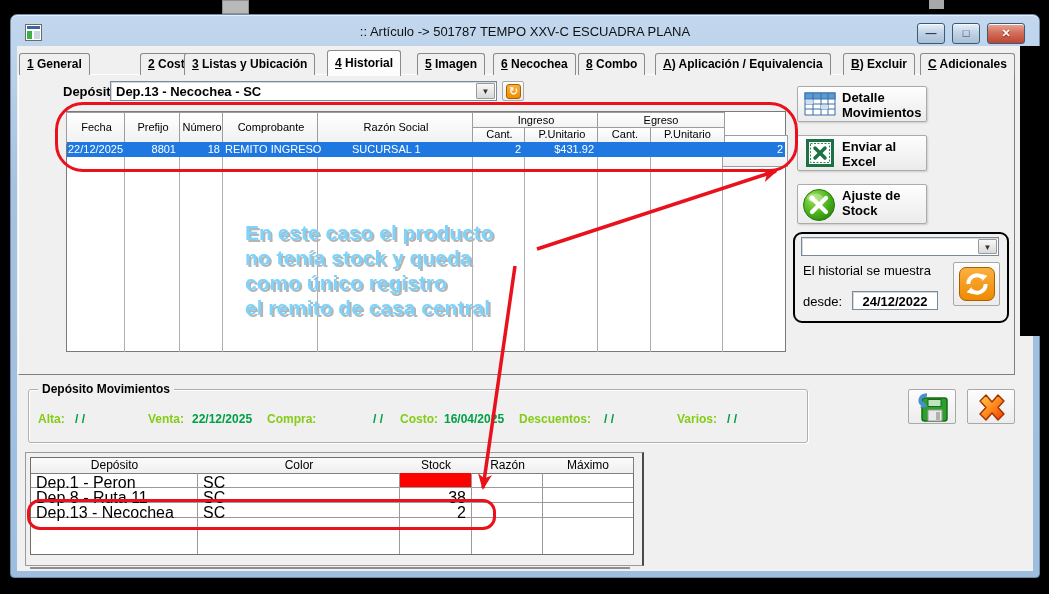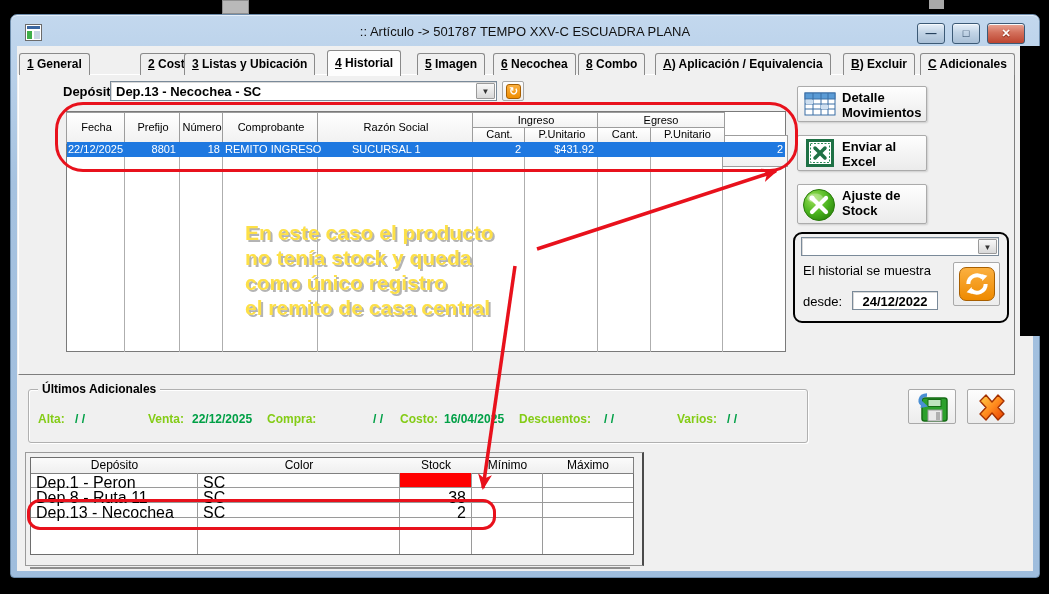--- a/index.html
+++ b/index.html
@@ -33,21 +33,21 @@
   
   .hcell{position:absolute;background:linear-gradient(#ffffff,#f1f1f1);border:1px solid #9d9d9d;
          font-size:11px;color:#000;text-align:center;overflow:hidden;}
   .vline{position:absolute;width:1px;background:#aeaeae;}
   .rowcell{position:absolute;top:143px;height:13px;font-size:11px;color:#fff;overflow:hidden;white-space:pre;}
   
   .actbtn{position:absolute;left:797px;width:128px;background:linear-gradient(#fefefe,#ebebeb);
           border:1px solid #ababab;border-radius:2px;box-shadow:1px 1px 2px rgba(0,0,0,.15);}
   .actbtn .lbl{position:absolute;left:44px;top:3px;font-size:13px;font-weight:bold;color:#000;line-height:15px;}
   
-  .anno{position:absolute;left:245px;font-size:21px;font-weight:bold;color:#fde047;
+  .anno{position:absolute;left:245px;font-size:21px;font-weight:bold;color:#7dd3fc;
         text-shadow:2px 2px 0 #b4b4b4;white-space:pre;z-index:40;}
   
   #gbox{left:28px;top:389px;width:780px;height:54px;border:1px solid #b0b0b0;border-radius:3px;
         box-shadow:inset 1px 1px 0 #ffffff,1px 1px 0 #ffffff;}
   #gbox-title{left:38px;top:382px;font-size:12px;font-weight:bold;background:#f0f0f0;padding:0 4px;z-index:2;}
   .mv-label{position:absolute;top:412px;font-size:12px;font-weight:bold;color:#84cc16;white-space:pre;}
   .mv-value{position:absolute;top:412px;font-size:12px;font-weight:bold;color:#00a046;white-space:pre;}
   
   .scell{position:absolute;border-right:1px solid #808080;border-bottom:1px solid #808080;
          background:linear-gradient(#fbfbfb,#efefef);font-size:12px;text-align:center;overflow:hidden;}
@@ -203,21 +203,21 @@
 <div class="abs sunken" style="left:852px;top:291px;width:86px;height:19px;">
   <span class="abs txt" style="left:0;top:2px;width:100%;text-align:center;font-size:13px;font-weight:bold;">24/12/2022</span>
 </div>
 
 <div class="anno" style="top:221px;">En este caso el producto</div>
 <div class="anno" style="top:246px;">no tenía stock y queda</div>
 <div class="anno" style="top:271px;">como único registro</div>
 <div class="anno" style="top:296px;">el remito de casa central</div>
 
 <div id="gbox" class="abs"></div>
-<div id="gbox-title" class="abs txt">Últimos Adicionales</div>
+<div id="gbox-title" class="abs txt">Depósito Movimientos</div>
 <span class="mv-label" style="left:38px;">Alta:</span>
 <span class="mv-value" style="left:75px;">/ /</span>
 <span class="mv-label" style="left:148px;">Venta:</span>
 <span class="mv-value" style="left:192px;">22/12/2025</span>
 <span class="mv-label" style="left:267px;">Compra:</span>
 <span class="mv-value" style="left:373px;">/ /</span>
 <span class="mv-label" style="left:400px;">Costo:</span>
 <span class="mv-value" style="left:444px;">16/04/2025</span>
 <span class="mv-label" style="left:519px;">Descuentos:</span>
 <span class="mv-value" style="left:604px;">/ /</span>
@@ -246,21 +246,21 @@
     <path d="M5,9 L11,3 L17,10 L23,3 L29,9 L23,15.5 L29,22 L23,28 L17,21 L11,28 L5,22 L11,15.5 Z" fill="url(#go)" stroke="#a33000" stroke-width="1.4" stroke-linejoin="round"></path>
   </svg>
 </div>
 
 <div class="abs" style="left:25px;top:452px;width:619px;height:114px;background:#f0f0f0;border:1px solid #9a9a9a;border-right:2px solid #4a4a4a;"></div>
 <div class="abs" style="left:30px;top:457px;width:604px;height:98px;background:#fff;border:1px solid #6e6e6e;"></div>
 
 <div class="scell" style="left:31px;top:458px;width:167px;height:15px;line-height:14px;">Depósito</div>
 <div class="scell" style="left:198px;top:458px;width:202px;height:15px;line-height:14px;">Color</div>
 <div class="scell" style="left:400px;top:458px;width:72px;height:15px;line-height:14px;">Stock</div>
-<div class="scell" style="left:472px;top:458px;width:71px;height:15px;line-height:14px;">Mínimo</div>
+<div class="scell" style="left:472px;top:458px;width:71px;height:15px;line-height:14px;">Razón</div>
 <div class="scell" style="left:543px;top:458px;width:90px;height:15px;line-height:14px;">Máximo</div>
 
 <div class="svline" style="left:197px;top:473px;height:81px;"></div>
 <div class="svline" style="left:399px;top:473px;height:81px;"></div>
 <div class="svline" style="left:471px;top:473px;height:81px;"></div>
 <div class="svline" style="left:542px;top:473px;height:81px;"></div>
 
 <div class="abs" style="left:31px;top:487px;width:602px;height:1px;background:#9a9a9a;"></div>
 <div class="abs" style="left:31px;top:502px;width:602px;height:1px;background:#9a9a9a;"></div>
 <div class="abs" style="left:31px;top:517px;width:602px;height:1px;background:#9a9a9a;"></div>

